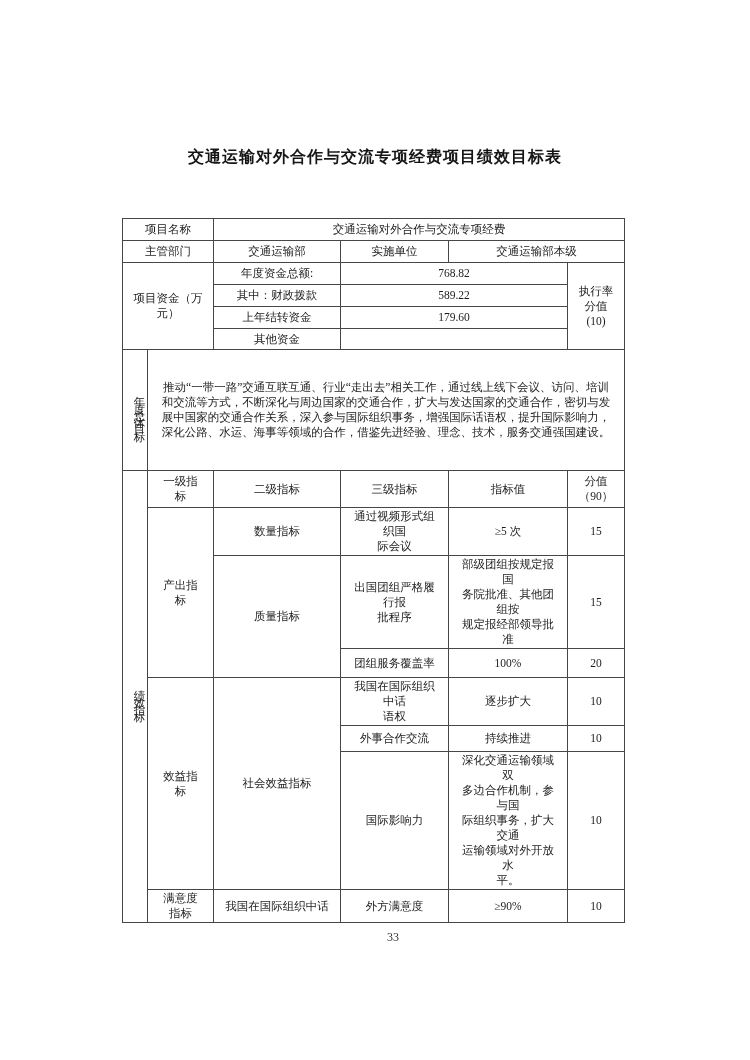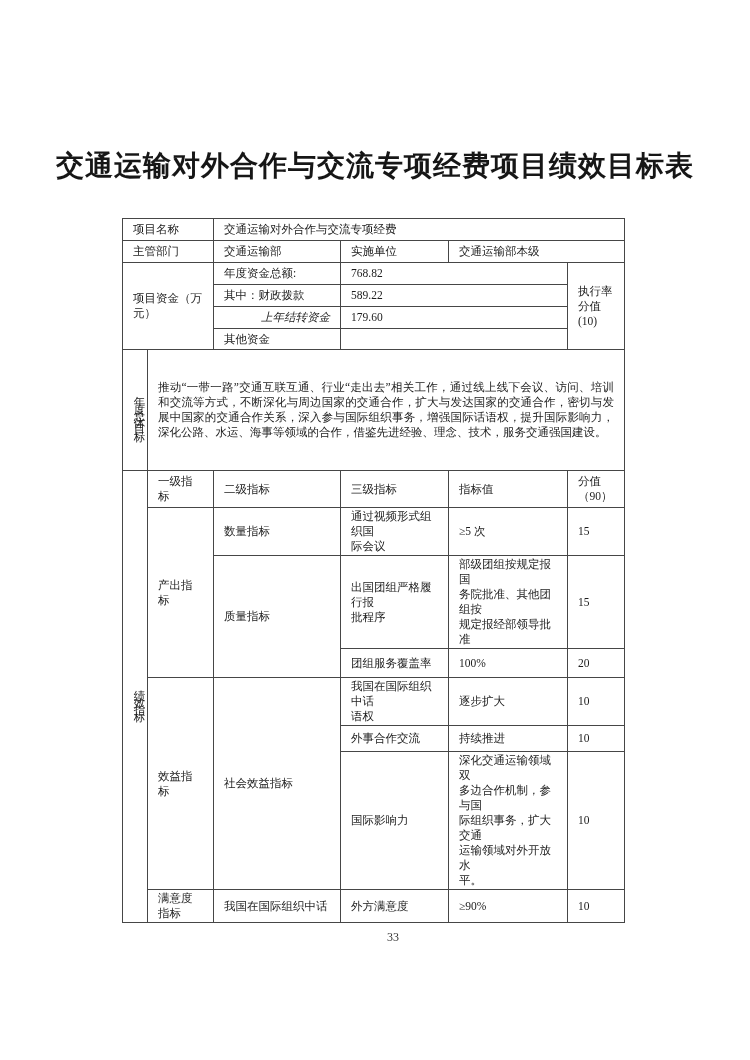--- a/index.html
+++ b/index.html
@@ -10,41 +10,42 @@
     margin:0 auto;
     font-family:"Liberation Serif","DejaVu Serif",serif;
     color:#1e1e1e;
     overflow:hidden;
   }
   .title{
     position:absolute;top:147px;left:0;right:0;
     text-align:center;
     font-family:Liberation Sans, sans-serif;
     font-weight:700;
-    font-size:28px;
+    font-size:16px;
     letter-spacing:1px;
     color:#161616;
   }
   .subtitle{
     position:absolute;top:188px;left:0;right:0;
     text-align:center;
     font-size:14px;
     color:#222;
   }
   table.doc{
     position:absolute;left:122px;top:218px;
     width:502px;
     border-collapse:collapse;
     table-layout:fixed;
   }
   table.doc td{
     border:1px solid #464646;
     font-size:11.5px;
     line-height:15px;
     color:#1c1c1c;
+    text-align:center;
     vertical-align:middle;
     padding:1px 10px;
     white-space:pre-line;
     overflow:hidden;
   }
   
   .h22{height:22px}.h21{height:21px}
   .hgoal{height:121px}
   .hhead{height:37px}
   .h43{height:43px}.h52{height:52px}.h29{height:29px}
@@ -55,21 +56,21 @@
   .val{line-height:17px;}
   .goal{
     text-align:justify;text-justify:inter-ideograph;
     padding:4px 10px 4px 8px;
     line-height:23px;
     vertical-align:middle;
     margin-left:34px;
   }
   .fvl{text-align:left;padding-left:9px;}
   .fl-l{text-align:left;padding-left:5px;}
-  .fl-r{text-align:right;padding-right:7px;font-style:italic;}
+  .fl-r{text-align:right;padding-right:7px;}
   .fund-name{font-size:10.5px;padding:0;}
   .exec{font-size:11px;line-height:20px;padding:0;margin-left:33px;}
   .score-head{line-height:16px;}
   .vert{
     writing-mode:vertical-lr;
     text-orientation:upright;
     letter-spacing:7px;
     font-size:11.5px;
     display:inline-block;
     line-height:100%;

